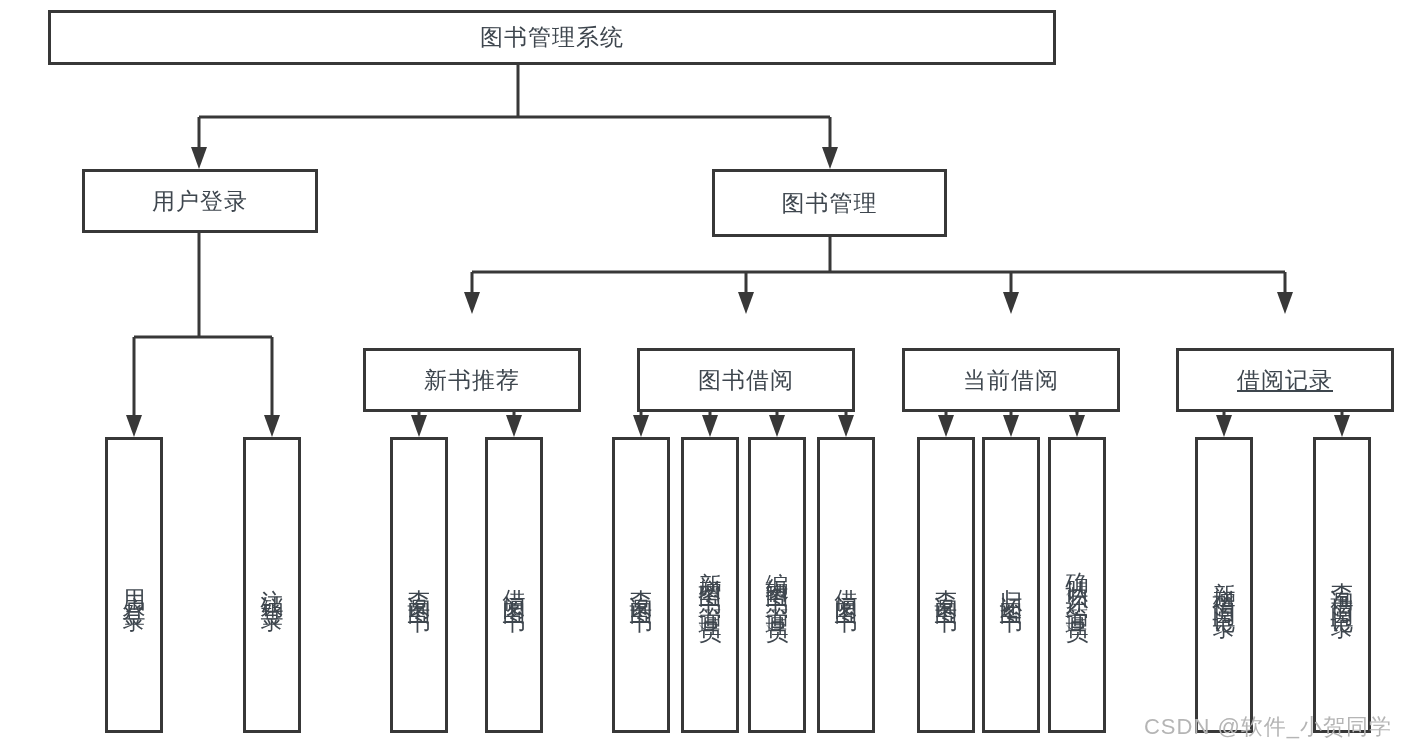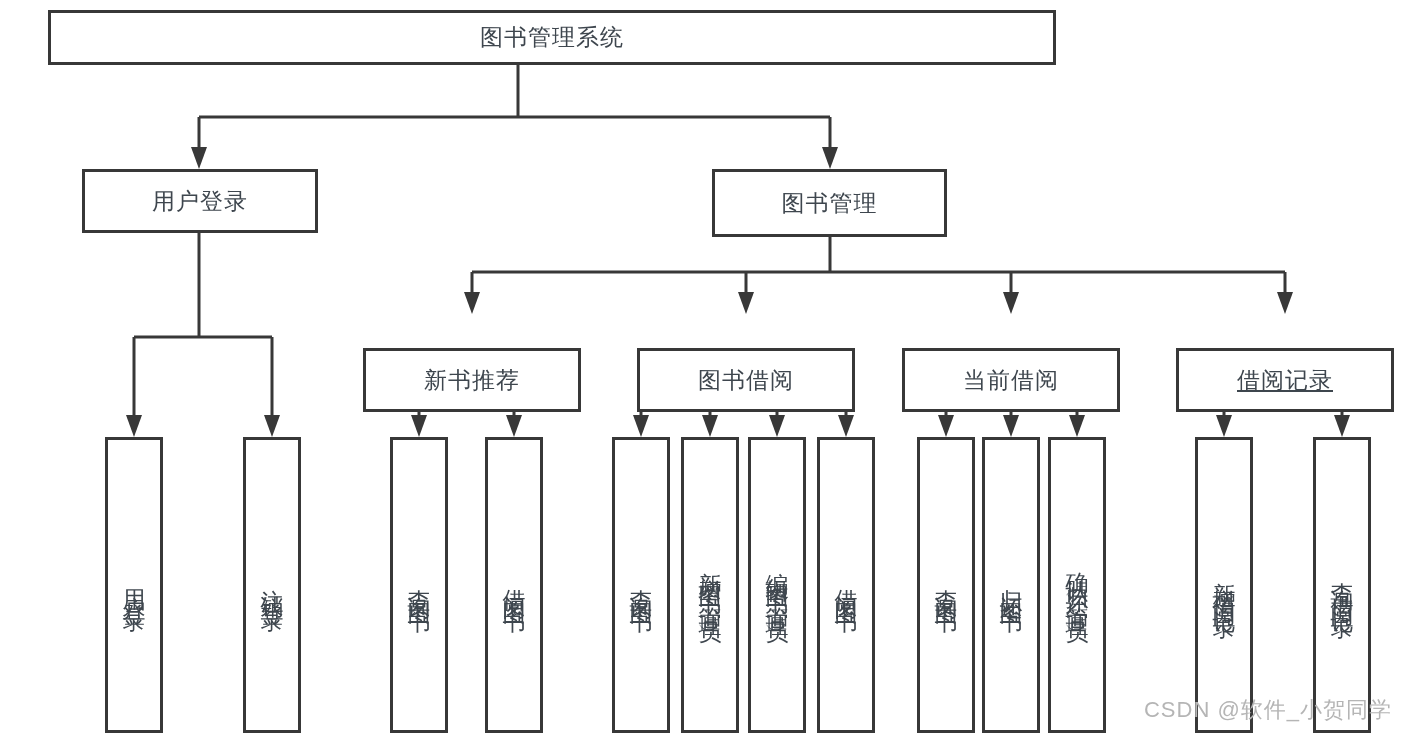--- a/index.html
+++ b/index.html
@@ -79,21 +79,21 @@
   .leaf-c4 { left: 817px; }
   .leaf-d1 { left: 917px; }
   .leaf-d2 { left: 982px; }
   .leaf-d3 { left: 1048px; }
   .leaf-e1 { left: 1195px; }
   .leaf-e2 { left: 1313px; }
 
   .watermark {
     position: absolute;
     right: 13px;
-    bottom: 22px;
+    bottom: 5px;
     font-size: 22px;
     color: var(--watermark);
     z-index: 3;
     letter-spacing: 1px;
     white-space: nowrap;
   }
 </style>
 </head>
 <body>
 

